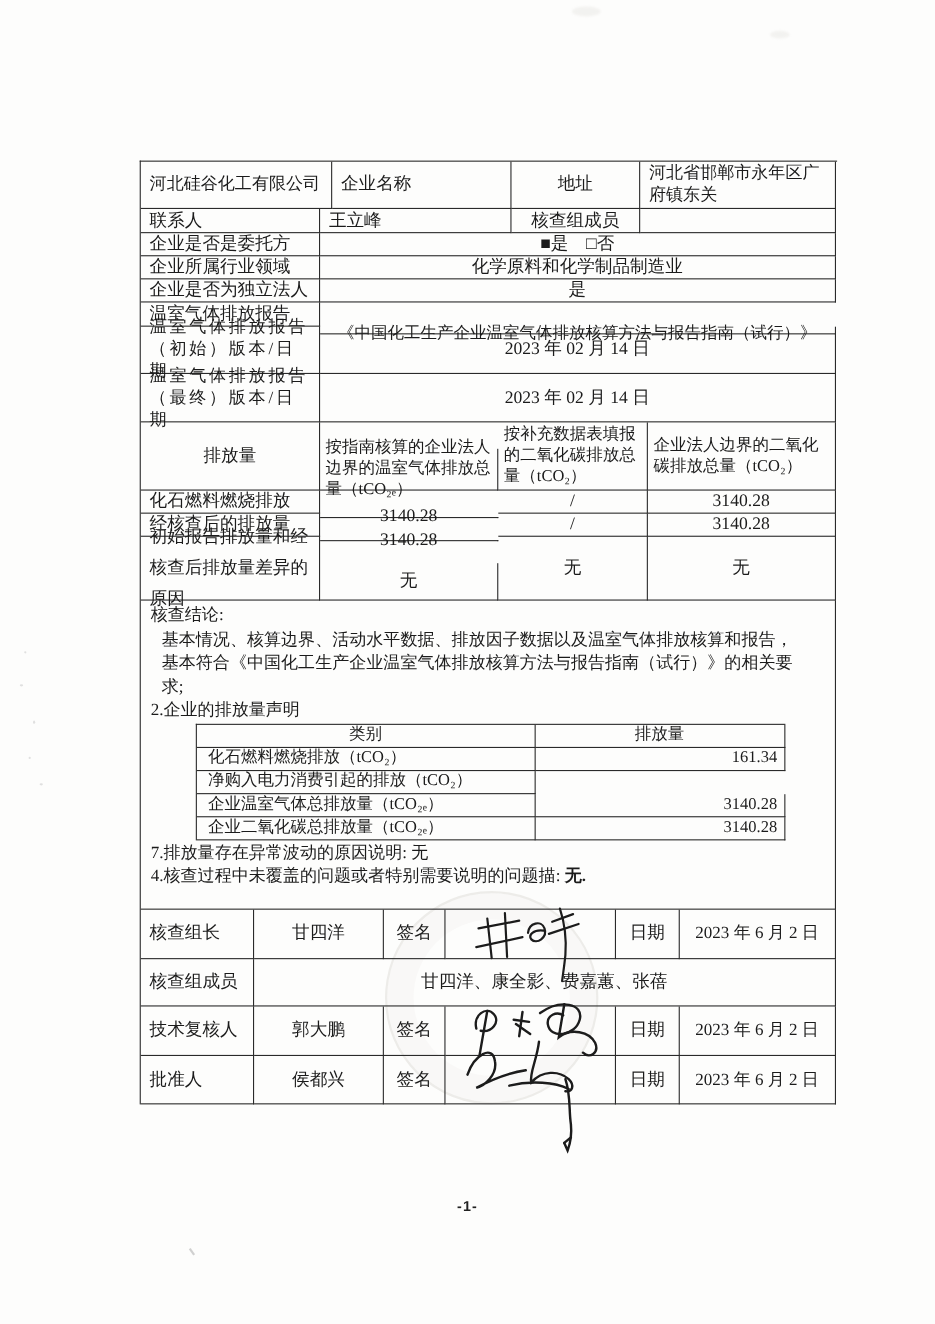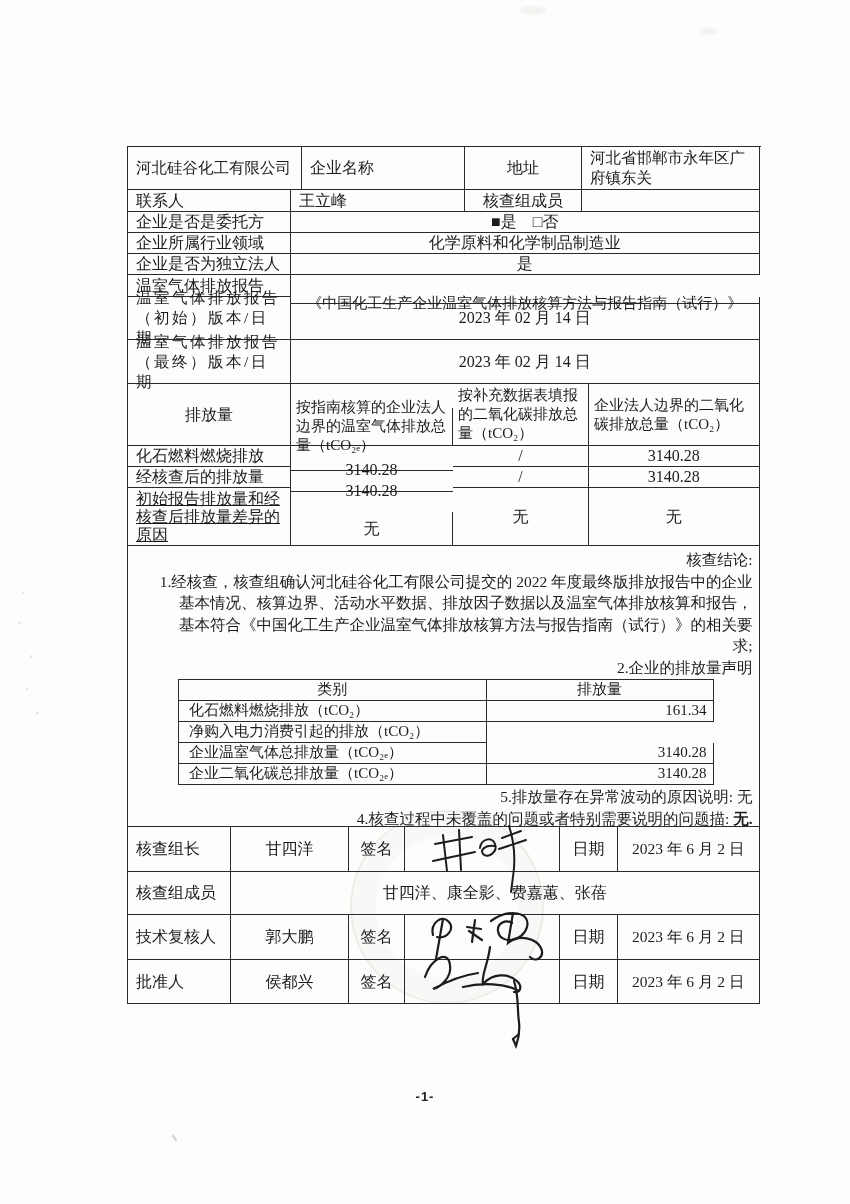--- a/index.html
+++ b/index.html
@@ -34,21 +34,21 @@
   
   .s1{width:103px;} .s2{width:118px;} .s3{width:56px;}
   .s4{width:155px;} .s5{width:58px;} .s6{width:141.5px;}
   .smerge{width:528.5px;}
   
   .conc{
     width:631.5px;height:281px;box-sizing:border-box;
     border-right:1.5px solid var(--bc);border-bottom:1.5px solid var(--bc);
     padding:3px 6px 0 9px;font-size:15.5px;line-height:21.5px;
   }
-  .conc .ln{white-space:nowrap;text-align:right;}
+  .conc .ln{white-space:nowrap;}
   .ind{margin-left:10px;}
   .decl{
     margin:1px 0 1px 41px;width:536px;box-sizing:border-box;
     border-left:1.5px solid var(--bc);border-top:1.5px solid var(--bc);
   }
   .decl .dr{display:flex;}
   .decl .dc{
     box-sizing:border-box;height:21px;
     border-right:1.5px solid var(--bc);border-bottom:1.5px solid var(--bc);
     display:flex;align-items:center;font-size:15px;
@@ -149,30 +149,29 @@
   </div>
 
   <div class="r" style="height:21px">
     <div class="c w1 left">经核查后的排放量</div>
     <div class="c e2 center">3140.28</div>
     <div class="c e3 center">/</div>
     <div class="c e4 center">3140.28</div>
   </div>
 
   <div class="r" style="height:58px">
-    <div class="c w1 left" style="line-height:18px;padding:2px 8px;text-decoration:underline;">初始报告排放量和经核查后排放量差异的原因</div>
+    <div class="c w1 left" style="line-height:28px;padding:2px 8px;">初始报告排放量和经核查后排放量差异的原因</div>
     <div class="c e2 center">无</div>
     <div class="c e3 center">无</div>
     <div class="c e4 center">无</div>
   </div>
 
   <div class="r">
     <div class="conc">
       <div class="ln">核查结论:</div>
-      <div class="ln">1.经核查，核查组确认河北硅谷化工有限公司提交的 2022 年度最终版排放报告中的企业</div>
       <div class="ln ind">基本情况、核算边界、活动水平数据、排放因子数据以及温室气体排放核算和报告，</div>
       <div class="ln ind">基本符合《中国化工生产企业温室气体排放核算方法与报告指南（试行）》的相关要</div>
       <div class="ln ind">求;</div>
       <div class="ln">2.企业的排放量声明</div>
 
       <div class="decl">
         <div class="dr">
           <div class="dc dc1 dch">类别</div>
           <div class="dc dc2 dch">排放量</div>
         </div>
@@ -186,21 +185,21 @@
         <div class="dr">
           <div class="dc dc1 dcat">企业温室气体总排放量（tCO₂ₑ）</div>
           <div class="dc dc2 damt">3140.28</div>
         </div>
         <div class="dr">
           <div class="dc dc1 dcat">企业二氧化碳总排放量（tCO₂ₑ）</div>
           <div class="dc dc2 damt">3140.28</div>
         </div>
       </div>
 
-      <div class="ln">5.排放量存在异常波动的原因说明: 无</div>
+      <div class="ln">7.排放量存在异常波动的原因说明: 无</div>
       <div class="ln"><span>4.核查过程中未覆盖的问题或者特别需要说明的问题描: </span><span class="bold">无.</span></div>
     </div>
   </div>
 
   <div class="r" style="height:45px">
     <div class="c s1 left">核查组长</div>
     <div class="c s2 center">甘四洋</div>
     <div class="c s3 center">签名</div>
     <div class="c s4 center"></div>
     <div class="c s5 center">日期</div>

